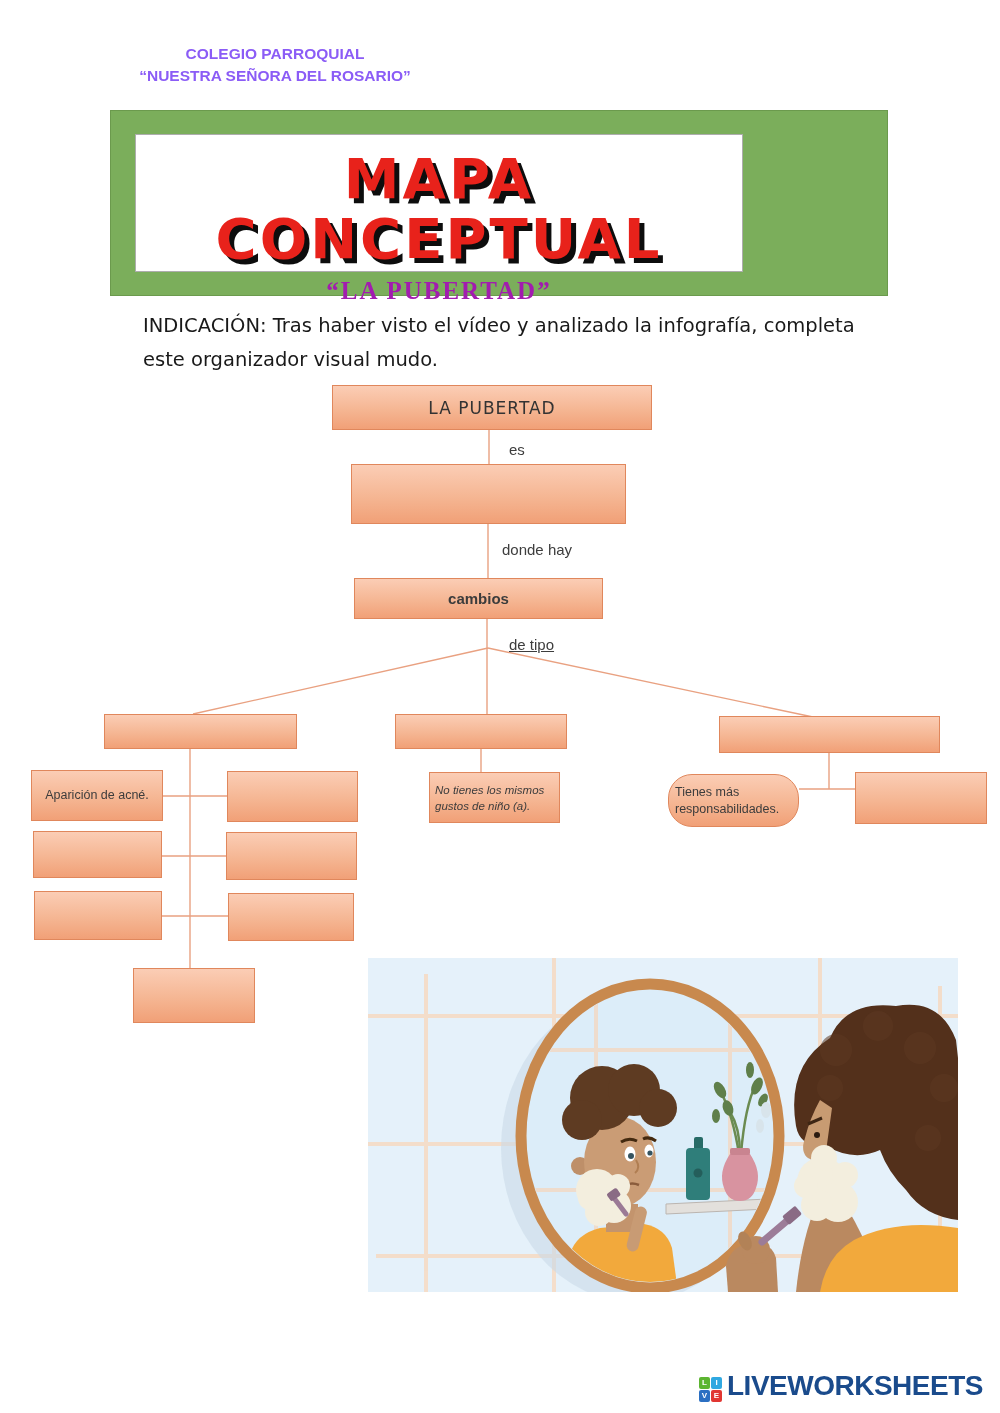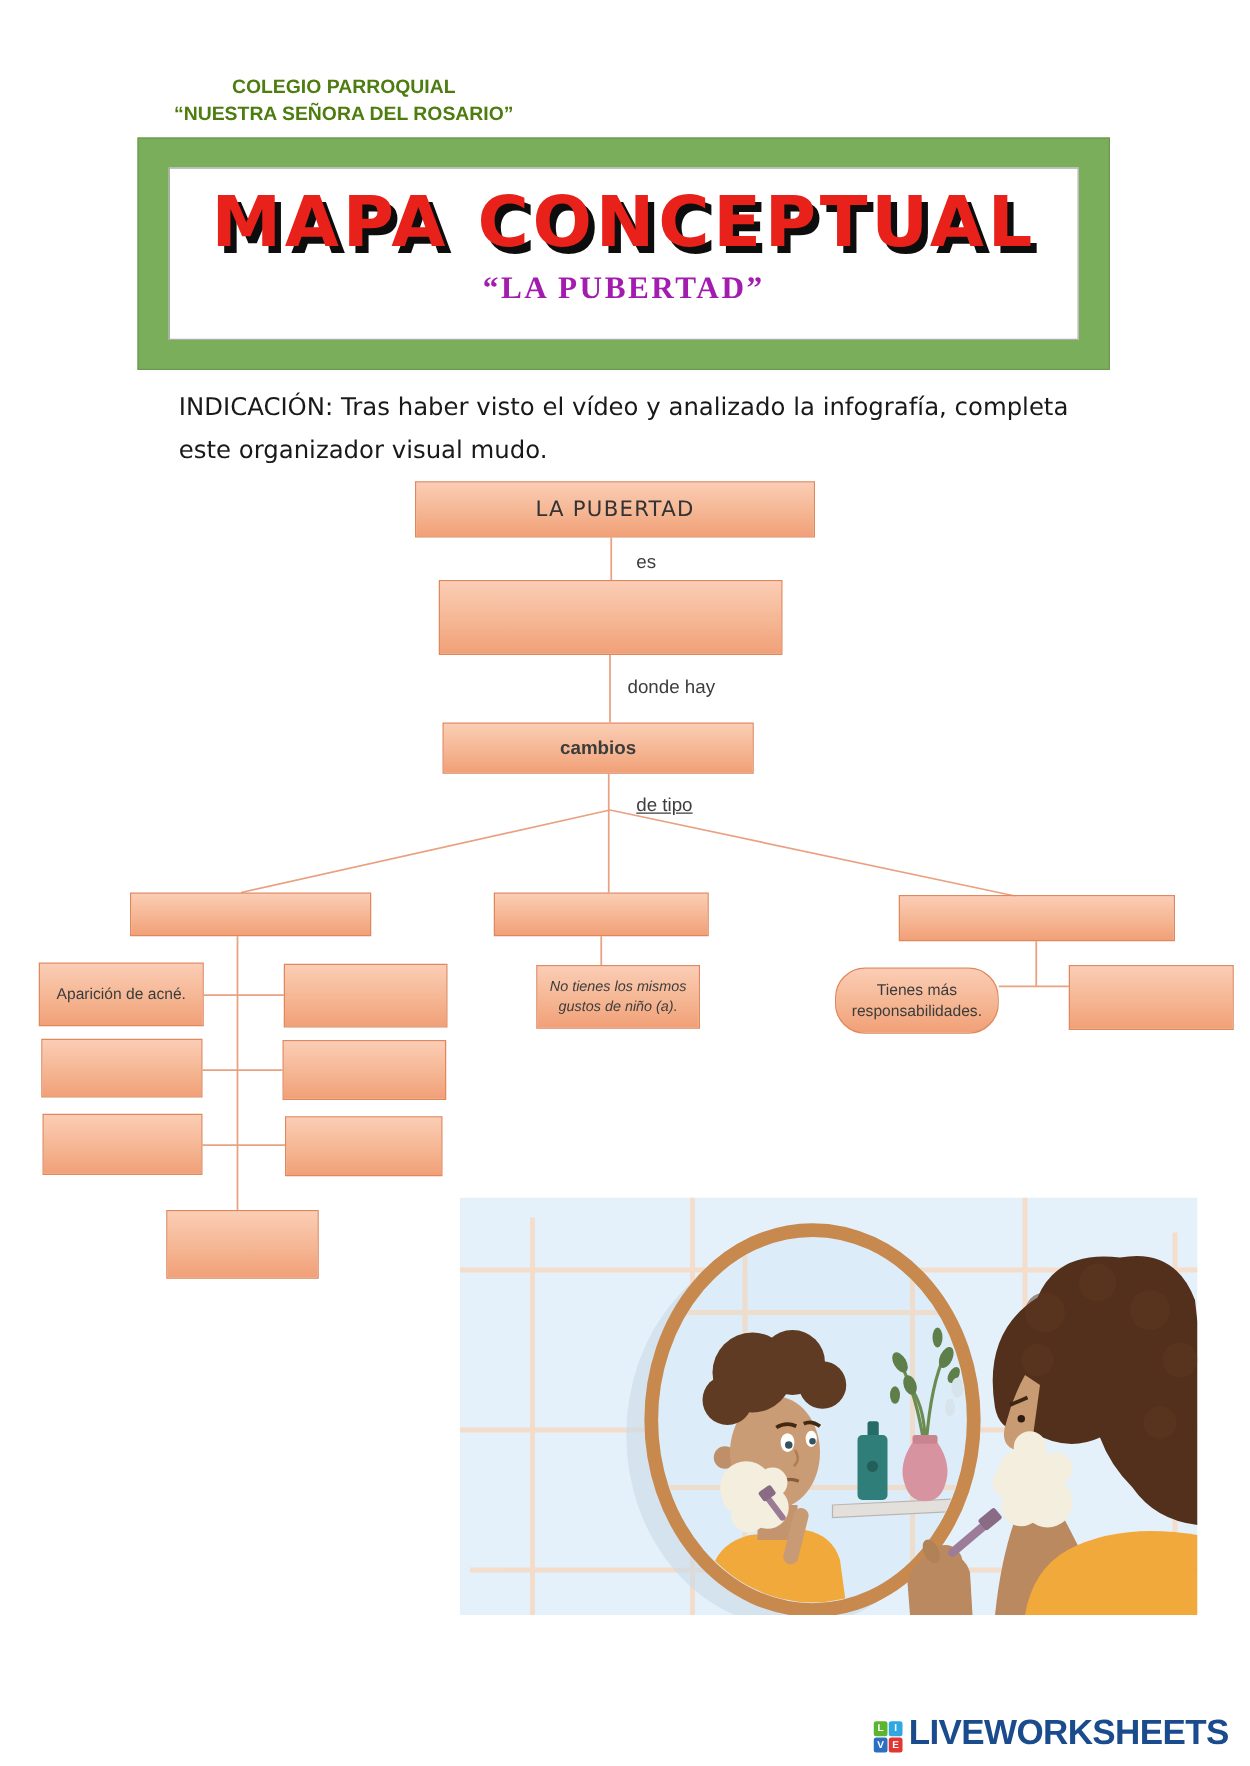--- a/index.html
+++ b/index.html
@@ -1,38 +1,38 @@
 <!DOCTYPE html>
 <html><head>
 <meta charset="utf-8">
 <style>
   html,body{margin:0;padding:0;background:#ffffff;}
   .page{position:relative;width:1000px;height:1413px;background:#ffffff;overflow:hidden;
         font-family:"Liberation Sans",sans-serif;}
   .abs{position:absolute;}
   
-  .school{left:110px;top:59px;width:330px;text-align:center;font-weight:bold;
-          font-size:15.5px;line-height:22px;color:#4d7c0f;}
+  .school{left:110px;top:43px;width:330px;text-align:center;font-weight:bold;
+          font-size:15.5px;line-height:22px;color:#8b5cf6;}
   
   .banner{left:110px;top:110px;width:778px;height:186px;background:#7BAE5B;border:1px solid #6B9A4D;box-sizing:border-box;}
-  .banner-inner{position:absolute;left:24px;top:23px;width:728px;height:138px;background:#ffffff;
+  .banner-inner{position:absolute;left:24px;top:23px;width:608px;height:138px;background:#ffffff;
                 border:1px solid #ADADAD;box-sizing:border-box;text-align:center;}
   .banner-title{margin-top:14px;font-family:"DejaVu Sans",sans-serif;font-weight:800;
                 font-size:56px;line-height:60px;letter-spacing:3px;color:#E8221B;
                 text-shadow:5px 5px 0 #0d0d0d;}
   .banner-subtitle{margin-top:8px;font-family:Liberation Serif, serif;font-weight:600;
                    font-size:25px;letter-spacing:2px;color:#a21caf;}
   
   .instruction{left:143px;top:309px;width:770px;font-family:"DejaVu Sans",sans-serif;
                font-size:19.5px;line-height:34px;color:#191919;}
   .instruction span{display:block;}
   
   .box{position:absolute;box-sizing:border-box;border:1px solid #E0875C;
        background:linear-gradient(180deg,#FBCDB5 0%,#F5B693 55%,#F1A077 100%);
-       display:flex;align-items:center;justify-content:center;text-align:center;
+       display:flex;align-items:center;justify-content:center;
        color:#3c3c3c;}
   .box-root{font-family:"DejaVu Sans",sans-serif;font-size:17px;letter-spacing:1px;color:#333333;}
   .box-mid{font-size:15px;}
   .box-small{font-size:12.5px;line-height:17px;padding:2px 6px;}
   .box-tiny{font-size:11.5px;line-height:16px;padding:2px 5px;}
   .map-label{position:absolute;font-size:15px;color:#3d3d3d;}
   svg.connectors{position:absolute;left:0;top:0;pointer-events:none;}
   
   .logo-tiles{left:699px;top:1377px;width:24px;height:26px;display:grid;
               grid-template-columns:11px 11px;grid-template-rows:12px 12px;gap:1px;}

